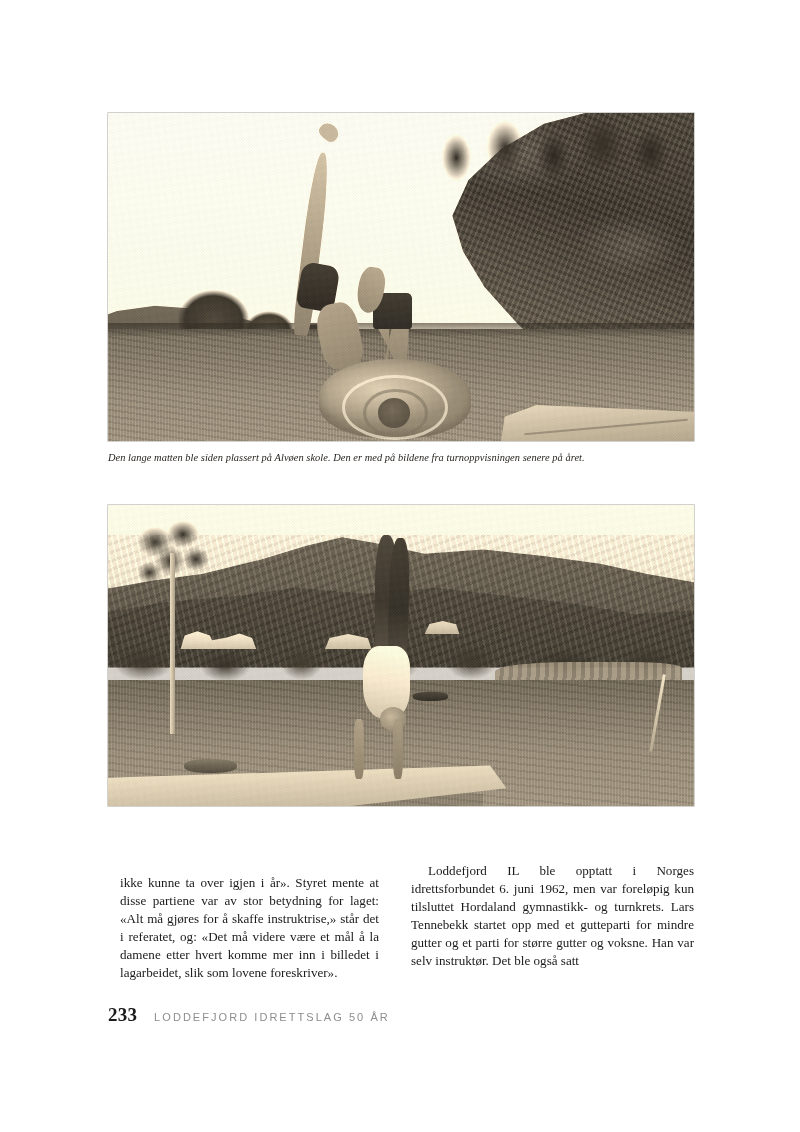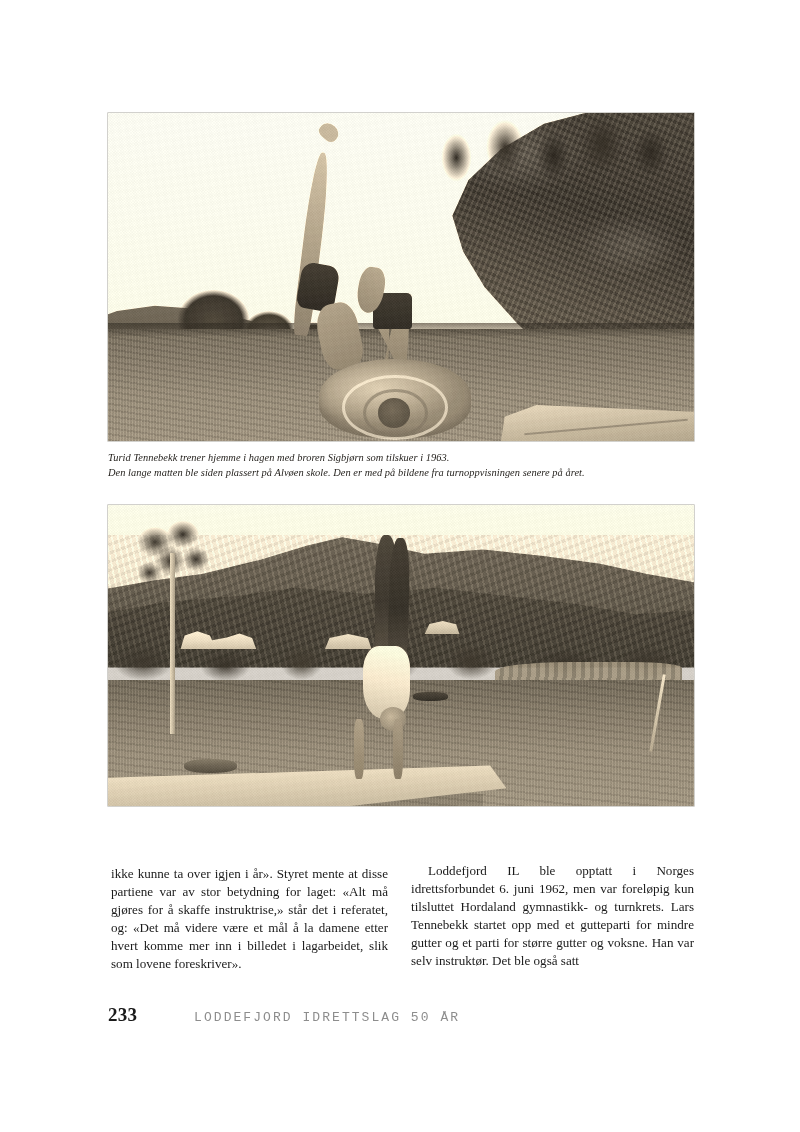--- a/index.html
+++ b/index.html
@@ -386,25 +386,24 @@
     gap: 17px;
   }
   .folio {
     font-family: "Liberation Serif", serif;
     font-weight: bold;
     font-size: 19px;
     color: #1a1a1a;
     letter-spacing: 0.2px;
   }
   .running-head {
-    font-family: Liberation Mono, monospace;
-    font-size: 13px;
+    font-family: Liberation Sans, sans-serif;
+    font-size: 11px;
     letter-spacing: 2.05px;
     color: #8d8d8d;
-    margin-left: 40px;
   }
 </style>
 </head>
 <body>
 
 <div class="page">
 
   <div class="figure" id="figure-1">
     <div class="photo-scene">
       <div class="layer p1-sky"></div>
@@ -433,21 +432,20 @@
       <div class="layer p1-roll-ring-1"></div>
       <div class="layer p1-roll-ring-2"></div>
       <div class="layer p1-roll-core"></div>
       <div class="layer p1-mat"></div>
       <div class="layer p1-mat-line"></div>
     </div>
     <div class="grain"></div>
   </div>
 
   <div class="caption" id="caption-1">
-    <div>Turid Tennebekk trener hjemme i hagen med broren Sigbjørn som tilskuer i 1963.</div>
     <div>Den lange matten ble siden plassert på Alvøen skole. Den er med på bildene fra turnoppvisningen senere på året.</div>
   </div>
 
   <div class="figure" id="figure-2">
     <div class="photo-scene">
       <div class="layer p2-sky"></div>
       <div class="layer p2-mtn-far"></div>
       <div class="layer p2-mtn-near"></div>
       <div class="layer p2-mtn-tex"></div>
       <div class="layer p2-houses"></div>
@@ -470,21 +468,21 @@
       <div class="layer p2-ath-head"></div>
       <div class="layer p2-ath-arm-l"></div>
       <div class="layer p2-ath-arm-r"></div>
       <div class="layer p2-pole"></div>
     </div>
     <div class="grain"></div>
   </div>
 
 
   <div class="column" id="column-left">
-    <p class="para" style="margin:3px;">ikke kunne ta over igjen i år». Styret mente at disse partiene var av stor betydning for laget: «Alt må gjøres for å skaffe instruktrise,» står det i referatet, og: «Det må videre være et mål å la damene etter hvert komme mer inn i billedet i lagarbeidet, slik som lovene foreskriver».</p>
+    <p class="para" style="margin:12px;">ikke kunne ta over igjen i år». Styret mente at disse partiene var av stor betydning for laget: «Alt må gjøres for å skaffe instruktrise,» står det i referatet, og: «Det må videre være et mål å la damene etter hvert komme mer inn i billedet i lagarbeidet, slik som lovene foreskriver».</p>
   </div>
 
   <div class="column" id="column-right">
     <p class="para" style="margin:0;">Loddefjord IL ble opptatt i Norges idrettsforbundet 6. juni 1962, men var foreløpig kun tilsluttet Hordaland gymnastikk- og turnkrets. Lars Tennebekk startet opp med et gutteparti for mindre gutter og et parti for større gutter og voksne. Han var selv instruktør. Det ble også satt</p>
   </div>
 
   <div class="footer">
     <span class="folio">233</span>
     <span class="running-head">LODDEFJORD IDRETTSLAG 50 ÅR</span>
   </div>

